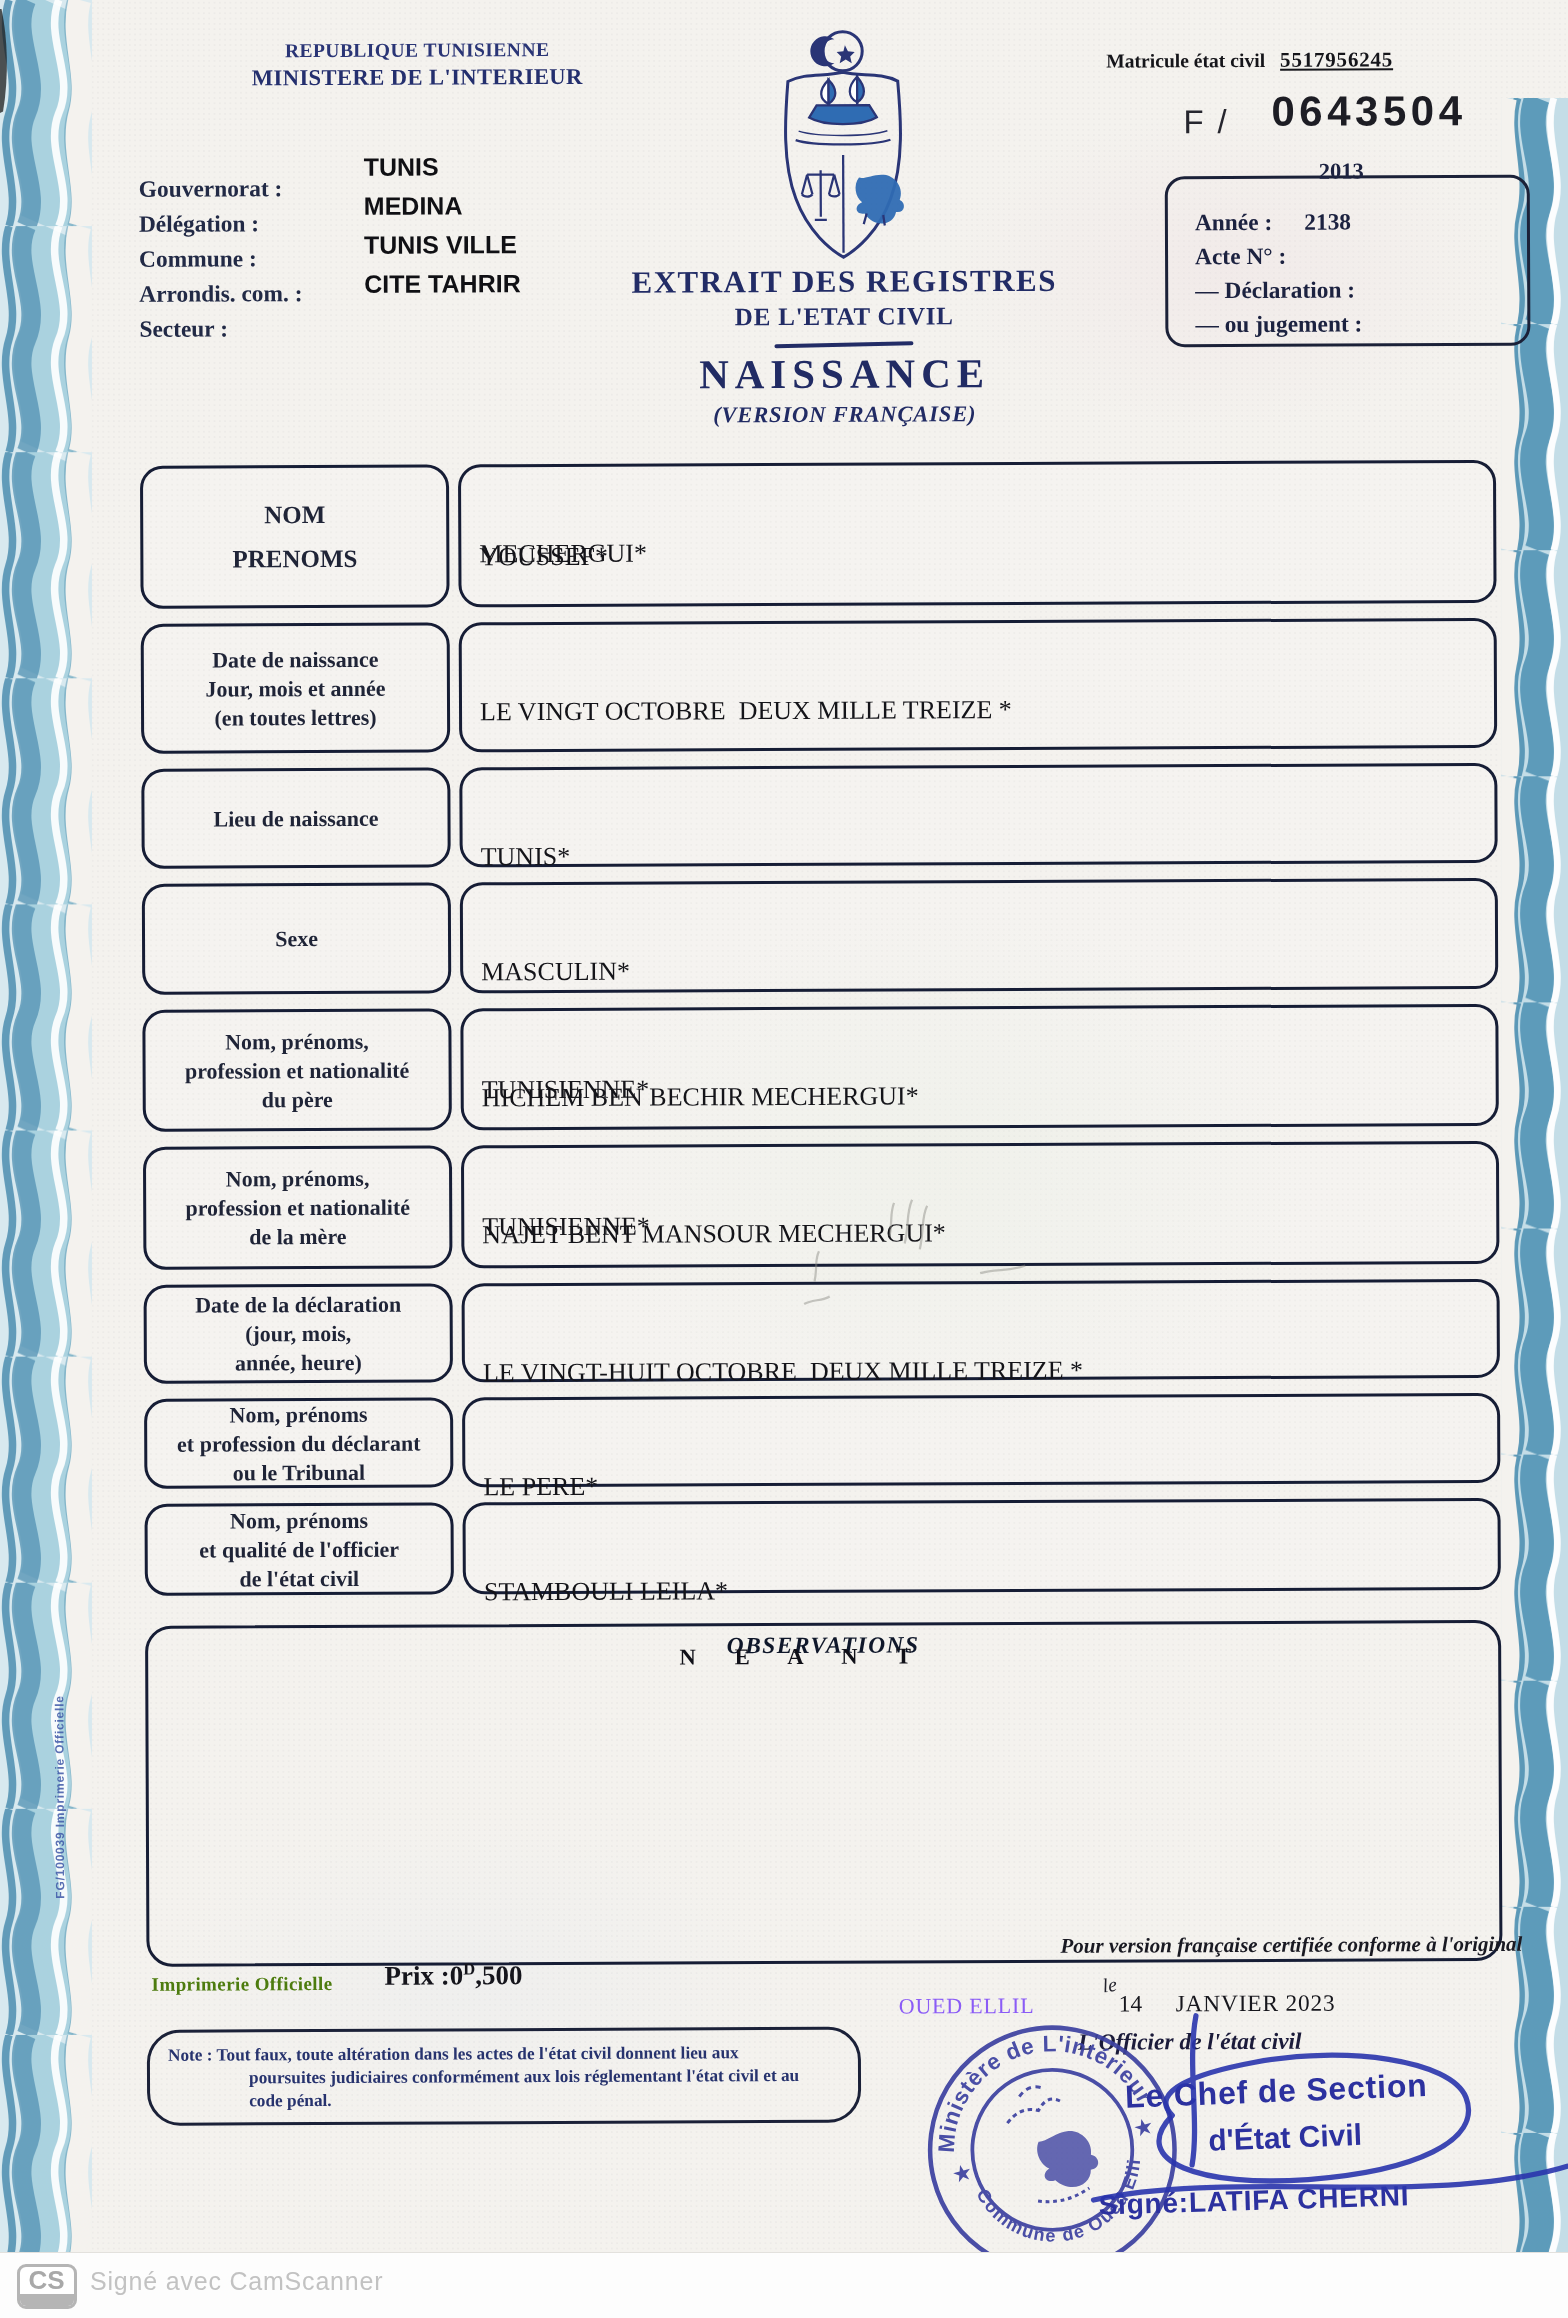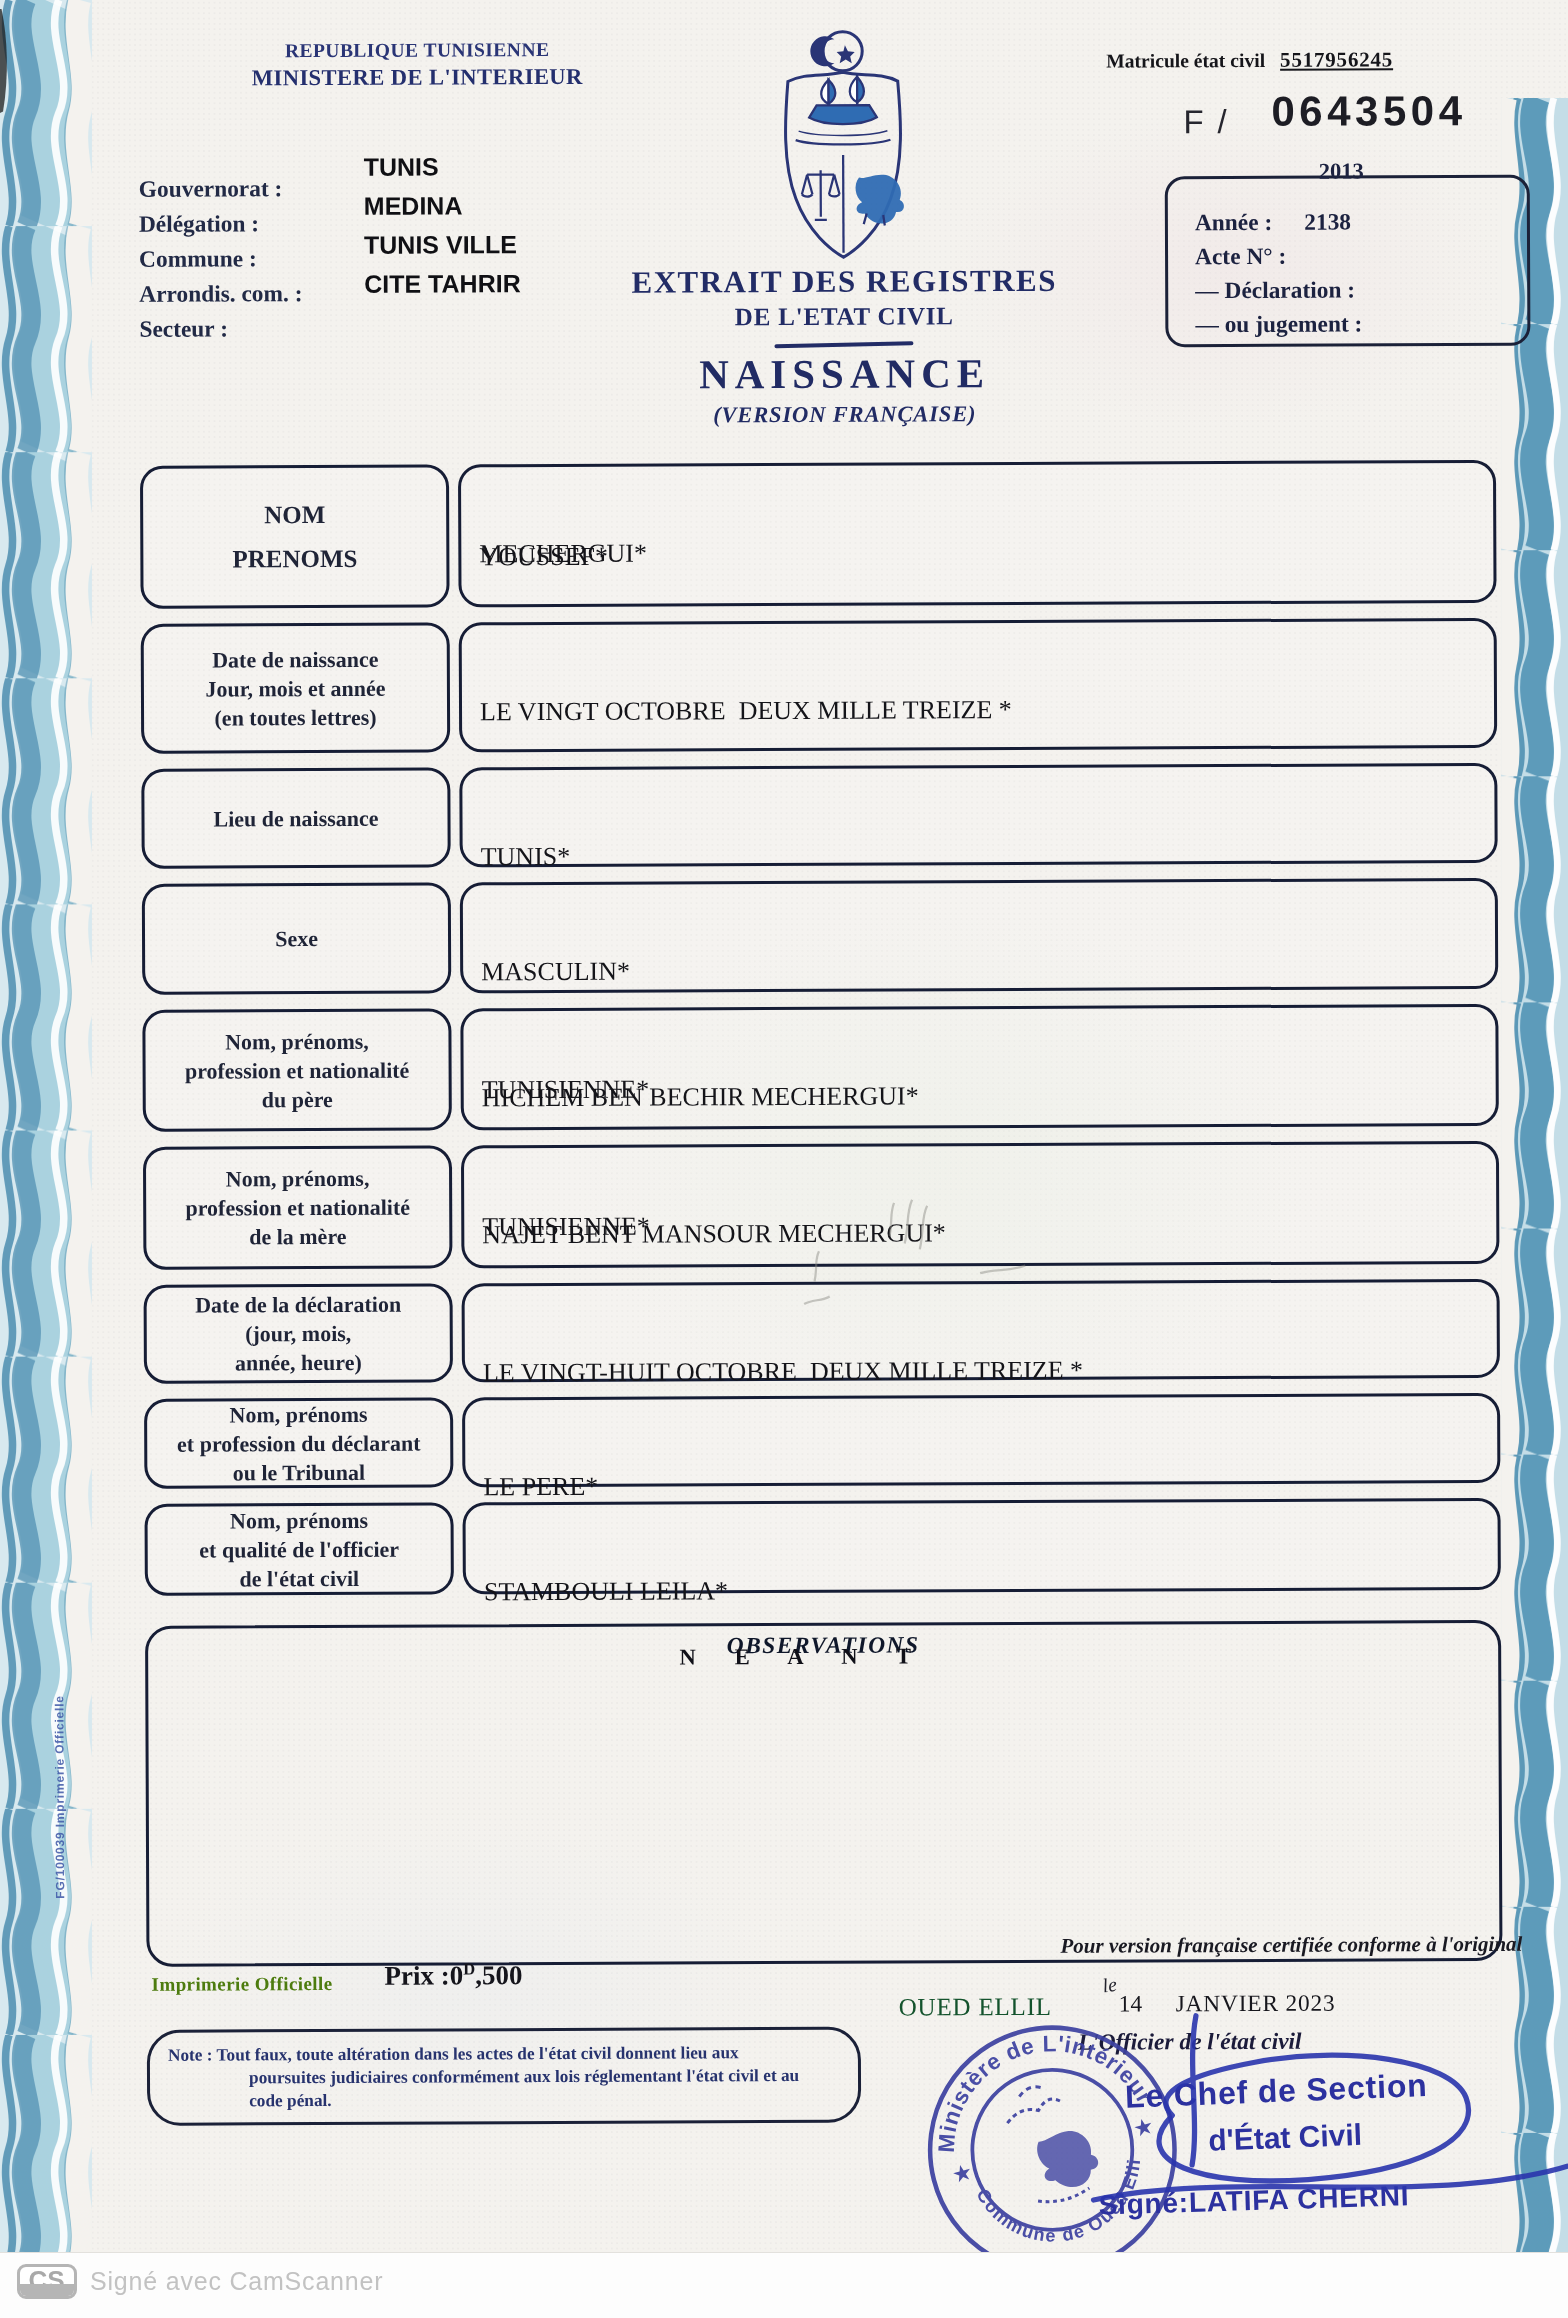--- a/index.html
+++ b/index.html
@@ -74,21 +74,21 @@
   .obs-word{font-style:italic;font-weight:bold;font-size:23.4px;color:#0f172a;letter-spacing:1.5px;}
   .obs-neant{position:absolute;left:0;right:0;top:12px;text-align:center;font-weight:bold;font-size:22.6px;
         letter-spacing:16.6px;color:#101018;transform:translateX(-19.6px);}
 
   
   .imprimerie{left:148px;top:1971px;font-size:19px;font-weight:bold;color:#4d7c0f;letter-spacing:0.4px;}
   .prix{left:381px;top:1958px;font-size:27px;font-weight:bold;color:#15151c;}
   .prix sup{font-size:16.6px;}
   .certified{left:946px;top:1935px;width:573px;text-align:right;font-style:italic;font-weight:600;
         font-size:21px;color:#191922;}
-  .place{left:895px;top:1994px;font-size:25px;color:#14532d;letter-spacing:0.8px;}
+  .place{left:895px;top:1994px;font-size:22px;color:#8b5cf6;letter-spacing:0.8px;}
   .hand-le{left:1099px;top:1976px;font-style:italic;font-size:19.6px;color:#23232d;transform:rotate(-8deg);}
   .day{left:1115px;top:1992px;font-size:23.4px;color:#17171d;}
   .month{left:1172px;top:1992px;font-size:23.4px;color:#17171d;letter-spacing:0.8px;}
   .officier{left:1074px;top:2030px;font-weight:bold;font-style:italic;font-size:23.4px;color:#1b1b3a;}
   .note-box{left:143px;top:2027px;width:714px;height:96px;border:3.8px solid #1b2138;border-radius:33px;
         box-sizing:border-box;padding:10.5px 18px 0 99px;text-indent:-81px;font-weight:bold;
         font-size:17.3px;line-height:23.4px;color:#27336e;white-space:pre-line;}
   .side-print{left:50px;top:1692px;writing-mode:vertical-rl;transform:rotate(180deg);
         font-family:"Liberation Sans",sans-serif;font-weight:600;font-size:12px;color:#3f58a8;
         letter-spacing:0.8px;opacity:.85;}
@@ -96,21 +96,21 @@
   .chef1{left:1121px;top:2075px;font-family:"Liberation Sans",sans-serif;font-weight:bold;font-size:32px;
         color:#2c319f;letter-spacing:0.8px;transform:rotate(-2deg);z-index:4;}
   .chef2{left:1204px;top:2123px;font-family:"Liberation Sans",sans-serif;font-weight:bold;font-size:30px;
         color:#2c319f;transform:rotate(-2deg);z-index:4;}
   .signed{left:1094px;top:2187px;font-family:"Liberation Sans",sans-serif;font-weight:bold;font-size:28px;
         color:#2c319f;letter-spacing:0.8px;transform:rotate(-1.5deg);z-index:4;}
 
   
   #cs-footer{position:absolute;left:0;right:0;top:2252px;height:67px;background:#fdfdfd;z-index:5;
         border-top:0.8px solid #e3e1dd;}
-  .cs-logo{position:absolute;left:16.6px;top:10.5px;width:60px;height:35px;border:3.8px solid #b5b5b5;
+  .cs-logo{position:absolute;left:16.6px;top:10.5px;width:60px;height:45px;border:3.8px solid #b5b5b5;
         border-radius:9px;box-sizing:border-box;background:#fff;overflow:hidden;}
   .cs-logo .cs-txt{display:block;text-align:center;font-family:"Liberation Sans",sans-serif;
         font-weight:bold;font-size:26px;color:#a9a9a9;line-height:27px;}
   .cs-logo .cs-strip{position:absolute;left:0;right:0;bottom:0;height:12px;background:#b5b5b5;}
   .cs-text{position:absolute;left:90px;top:13.6px;font-family:"Liberation Sans",sans-serif;
         font-size:25px;color:#c2c2c2;letter-spacing:0.8px;}
 
   svg text{font-family:"Liberation Sans",sans-serif;}
 </style>
 </head>

